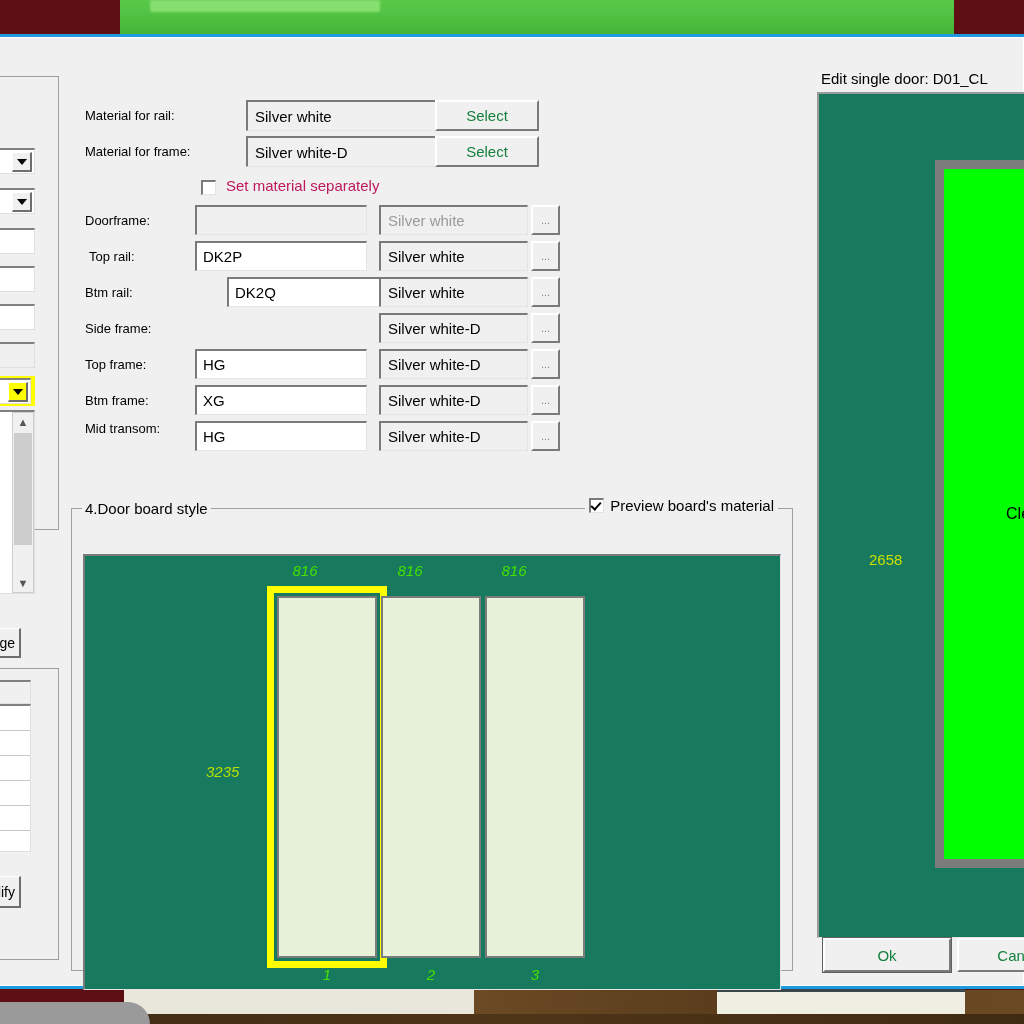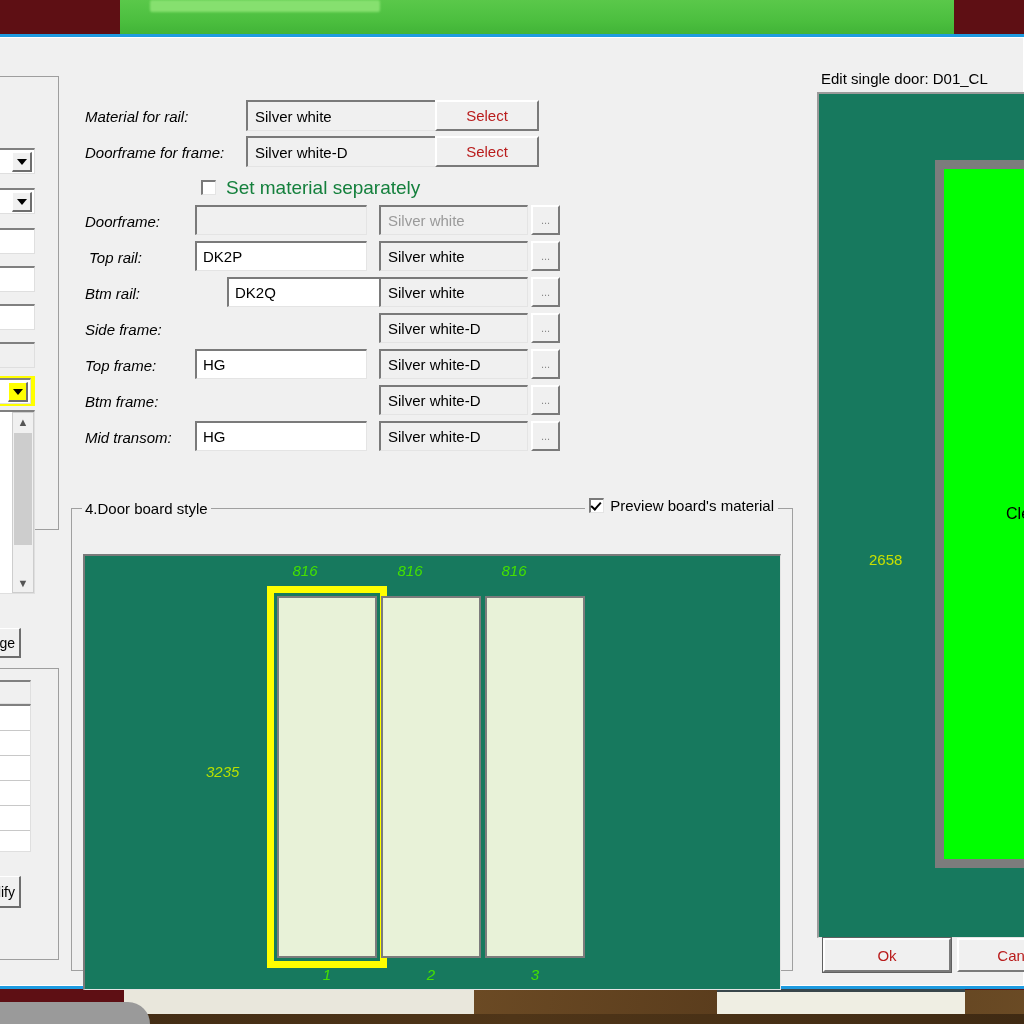--- a/index.html
+++ b/index.html
@@ -110,39 +110,39 @@
     font-size:15px; color:#000; white-space:nowrap;
   }
   .gb-legend-right {
     position:absolute; top:-12px; right:14px;
     background:#f0f0f0; padding:0 4px;
     font-size:15px; color:#000; white-space:nowrap;
     display:flex; align-items:center; gap:6px;
   }
 
   .row-label {
-    position:absolute; font-size:15px; color:#000; white-space:nowrap;font-style:italic;
+    position:absolute; font-size:13px; color:#000; white-space:nowrap;
   }
 
   
   .field {
     position:absolute; box-sizing:border-box; background:#f0f0f0;
     border-top:2px solid #7a7a7a; border-left:2px solid #7a7a7a;
     border-right:1px solid #e4e4e4; border-bottom:1px solid #e4e4e4;
     font-size:15px; color:#000; display:flex; align-items:center;
     padding-left:7px; white-space:nowrap; overflow:hidden;
   }
   .field.disabled { color:#9a9a9a; }
 
   
   .btn {
     position:absolute; box-sizing:border-box; background:#f0f0f0;
     border-top:2px solid #ffffff; border-left:2px solid #ffffff;
     border-right:2px solid #7a7a7a; border-bottom:2px solid #7a7a7a;
-    font-size:15px; color:#b91c1c; display:flex; align-items:center;
+    font-size:15px; color:#15803d; display:flex; align-items:center;
     justify-content:center; white-space:nowrap; cursor:default;
   }
   .btn.small { font-size:11px; color:#8a8a8a; }
   .btn.outl { box-shadow: 0 0 0 1px #606060; }
 
   
   .combo {
     position:absolute; box-sizing:border-box; background:#ffffff;
     border-top:2px solid #7a7a7a; border-left:2px solid #7a7a7a;
     border-right:1px solid #e4e4e4; border-bottom:1px solid #e4e4e4;
@@ -160,21 +160,21 @@
     position:absolute; width:15px; height:15px; box-sizing:border-box;
     background:#ffffff;
     border-top:2px solid #7a7a7a; border-left:2px solid #7a7a7a;
     border-right:1px solid #e4e4e4; border-bottom:1px solid #e4e4e4;
   }
   .cbx.checked::after{
     content:""; position:absolute; left:2px; top:0px;
     width:4px; height:8px; border:solid #000; border-width:0 2px 2px 0;
     transform:rotate(42deg);
   }
-  .cbx-label { position:absolute; font-size:19px; color:#15803d; white-space:nowrap; }
+  .cbx-label { position:absolute; font-size:15px; color:#be185d; white-space:nowrap; }
 
   
   .preview-canvas {
     position:absolute; background:#17795e;
     border-top:2px solid #7a7a7a; border-left:2px solid #7a7a7a;
     border-right:1px solid #e4e4e4; border-bottom:1px solid #e4e4e4;
     box-sizing:border-box; overflow:hidden;
   }
   .board {
     position:absolute; background:#e8f2d8;
@@ -272,21 +272,21 @@
       <div class="lp-gridrow" style="top:124px;"></div>
     </div>
     <div class="lp-btn" style="left:-30px; top:800px; width:62px; height:32px;">odify</div>
   </div>
 
 
   <div class="row-label" style="left:96px; top:70px;">Material for rail:</div>
   <div class="field" style="left:257px; top:62px; width:190px; height:31px;">Silver white</div>
   <div class="btn" style="left:446px; top:62px; width:104px; height:31px;">Select</div>
 
-  <div class="row-label" style="left:96px; top:106px;">Doorframe for frame:</div>
+  <div class="row-label" style="left:96px; top:106px;">Material for frame:</div>
   <div class="field" style="left:257px; top:98px; width:190px; height:31px;">Silver white-D</div>
   <div class="btn" style="left:446px; top:98px; width:104px; height:31px;">Select</div>
 
   <div class="cbx" style="left:212px; top:142px;"></div>
   <div class="cbx-label" style="left:237px; top:139px;">Set material separately</div>
 
   <div class="row-label" style="left:96px; top:175px;">Doorframe:</div>
   <div class="combo disabled" style="left:206px; top:167px; width:172px; height:30px;"></div>
   <div class="field disabled" style="left:390px; top:167px; width:149px; height:30px;">Silver white</div>
   <div class="btn small" style="left:542px; top:167px; width:29px; height:30px;">...</div>
@@ -304,24 +304,25 @@
   <div class="row-label" style="left:96px; top:283px;">Side frame:</div>
   <div class="field" style="left:390px; top:275px; width:149px; height:30px;">Silver white-D</div>
   <div class="btn small" style="left:542px; top:275px; width:29px; height:30px;">...</div>
 
   <div class="row-label" style="left:96px; top:319px;">Top frame:</div>
   <div class="combo" style="left:206px; top:311px; width:172px; height:30px;">HG</div>
   <div class="field" style="left:390px; top:311px; width:149px; height:30px;">Silver white-D</div>
   <div class="btn small" style="left:542px; top:311px; width:29px; height:30px;">...</div>
 
   <div class="row-label" style="left:96px; top:355px;">Btm frame:</div>
+  <div class="combo" style="left:206px; top:347px; width:172px; height:30px;">XG</div>
   <div class="field" style="left:390px; top:347px; width:149px; height:30px;">Silver white-D</div>
   <div class="btn small" style="left:542px; top:347px; width:29px; height:30px;">...</div>
 
-  <div class="row-label" style="left:96px; top:391px;">Mid transom:</div>
+  <div class="row-label" style="left:96px; top:383px;">Mid transom:</div>
   <div class="combo" style="left:206px; top:383px; width:172px; height:30px;">HG</div>
   <div class="field" style="left:390px; top:383px; width:149px; height:30px;">Silver white-D</div>
   <div class="btn small" style="left:542px; top:383px; width:29px; height:30px;">...</div>
 
   <div class="groupbox" style="left:82px; top:470px; width:722px; height:463px;">
     <div class="gb-title">4.Door board style</div>
     <div class="gb-legend-right">
       <span class="cbx checked" style="position:relative; left:0; top:0; display:inline-block;"></span>
       <span>Preview board's material</span>
     </div>

